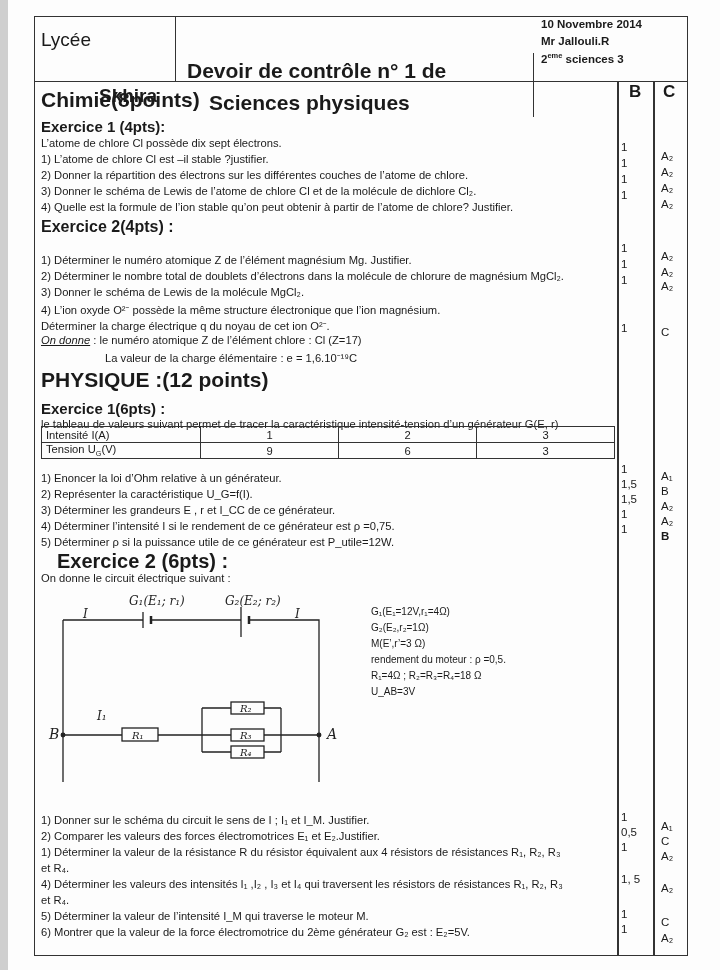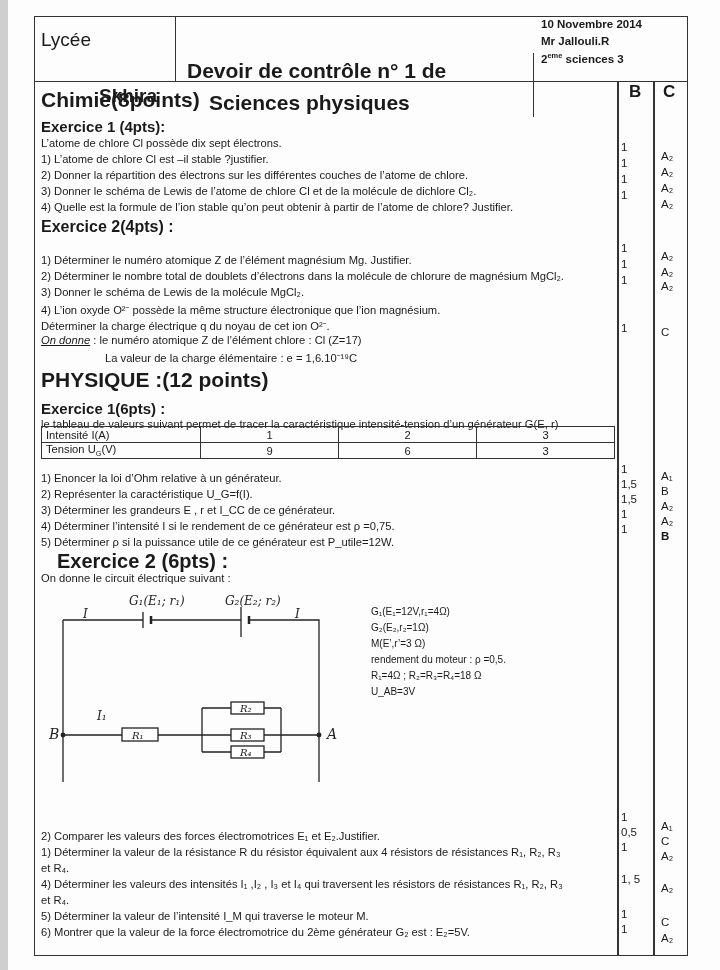--- a/index.html
+++ b/index.html
@@ -163,20 +163,21 @@
       </g>
     </svg>
 
     <span class="given" style="top:524px">G₁(E₁=12V,r₁=4Ω)</span>
     <span class="given" style="top:540px">G₂(E₂,r₂=1Ω)</span>
     <span class="given" style="top:556px">M(E’,r’=3 Ω)</span>
     <span class="given" style="top:572px">rendement du moteur :   ρ =0,5.</span>
     <span class="given" style="top:588px">R₁=4Ω ; R₂=R₃=R₄=18 Ω</span>
     <span class="given" style="top:604px">U_AB=3V</span>
 
+    <span class="t" style="top:732px">1) Donner sur le schéma du circuit le sens de I ; I₁ et I_M. Justifier.</span>
     <span class="t" style="top:748px">2) Comparer les valeurs des forces électromotrices E₁ et E₂.Justifier.</span>
     <span class="t" style="top:764px">1) Déterminer la valeur de la  résistance R du résistor équivalent aux 4 résistors de résistances    R₁,   R₂,   R₃</span>
     <span class="t" style="top:780px">et R₄.</span>
     <span class="t" style="top:796px">4) Déterminer les valeurs des intensités I₁ ,I₂ , I₃ et  I₄ qui traversent les résistors de résistances R₁,   R₂,  R₃</span>
     <span class="t" style="top:812px"> et R₄.</span>
     <span class="t" style="top:828px">5) Déterminer la valeur de  l’intensité I_M qui traverse le moteur M.</span>
     <span class="t" style="top:844px">6) Montrer que la valeur de la force électromotrice du 2ème générateur G₂ est : E₂=5V.</span>
     <span class="b" style="top:729px">1</span>
     <span class="b" style="top:744px">0,5</span>
     <span class="b" style="top:759px">1</span>

